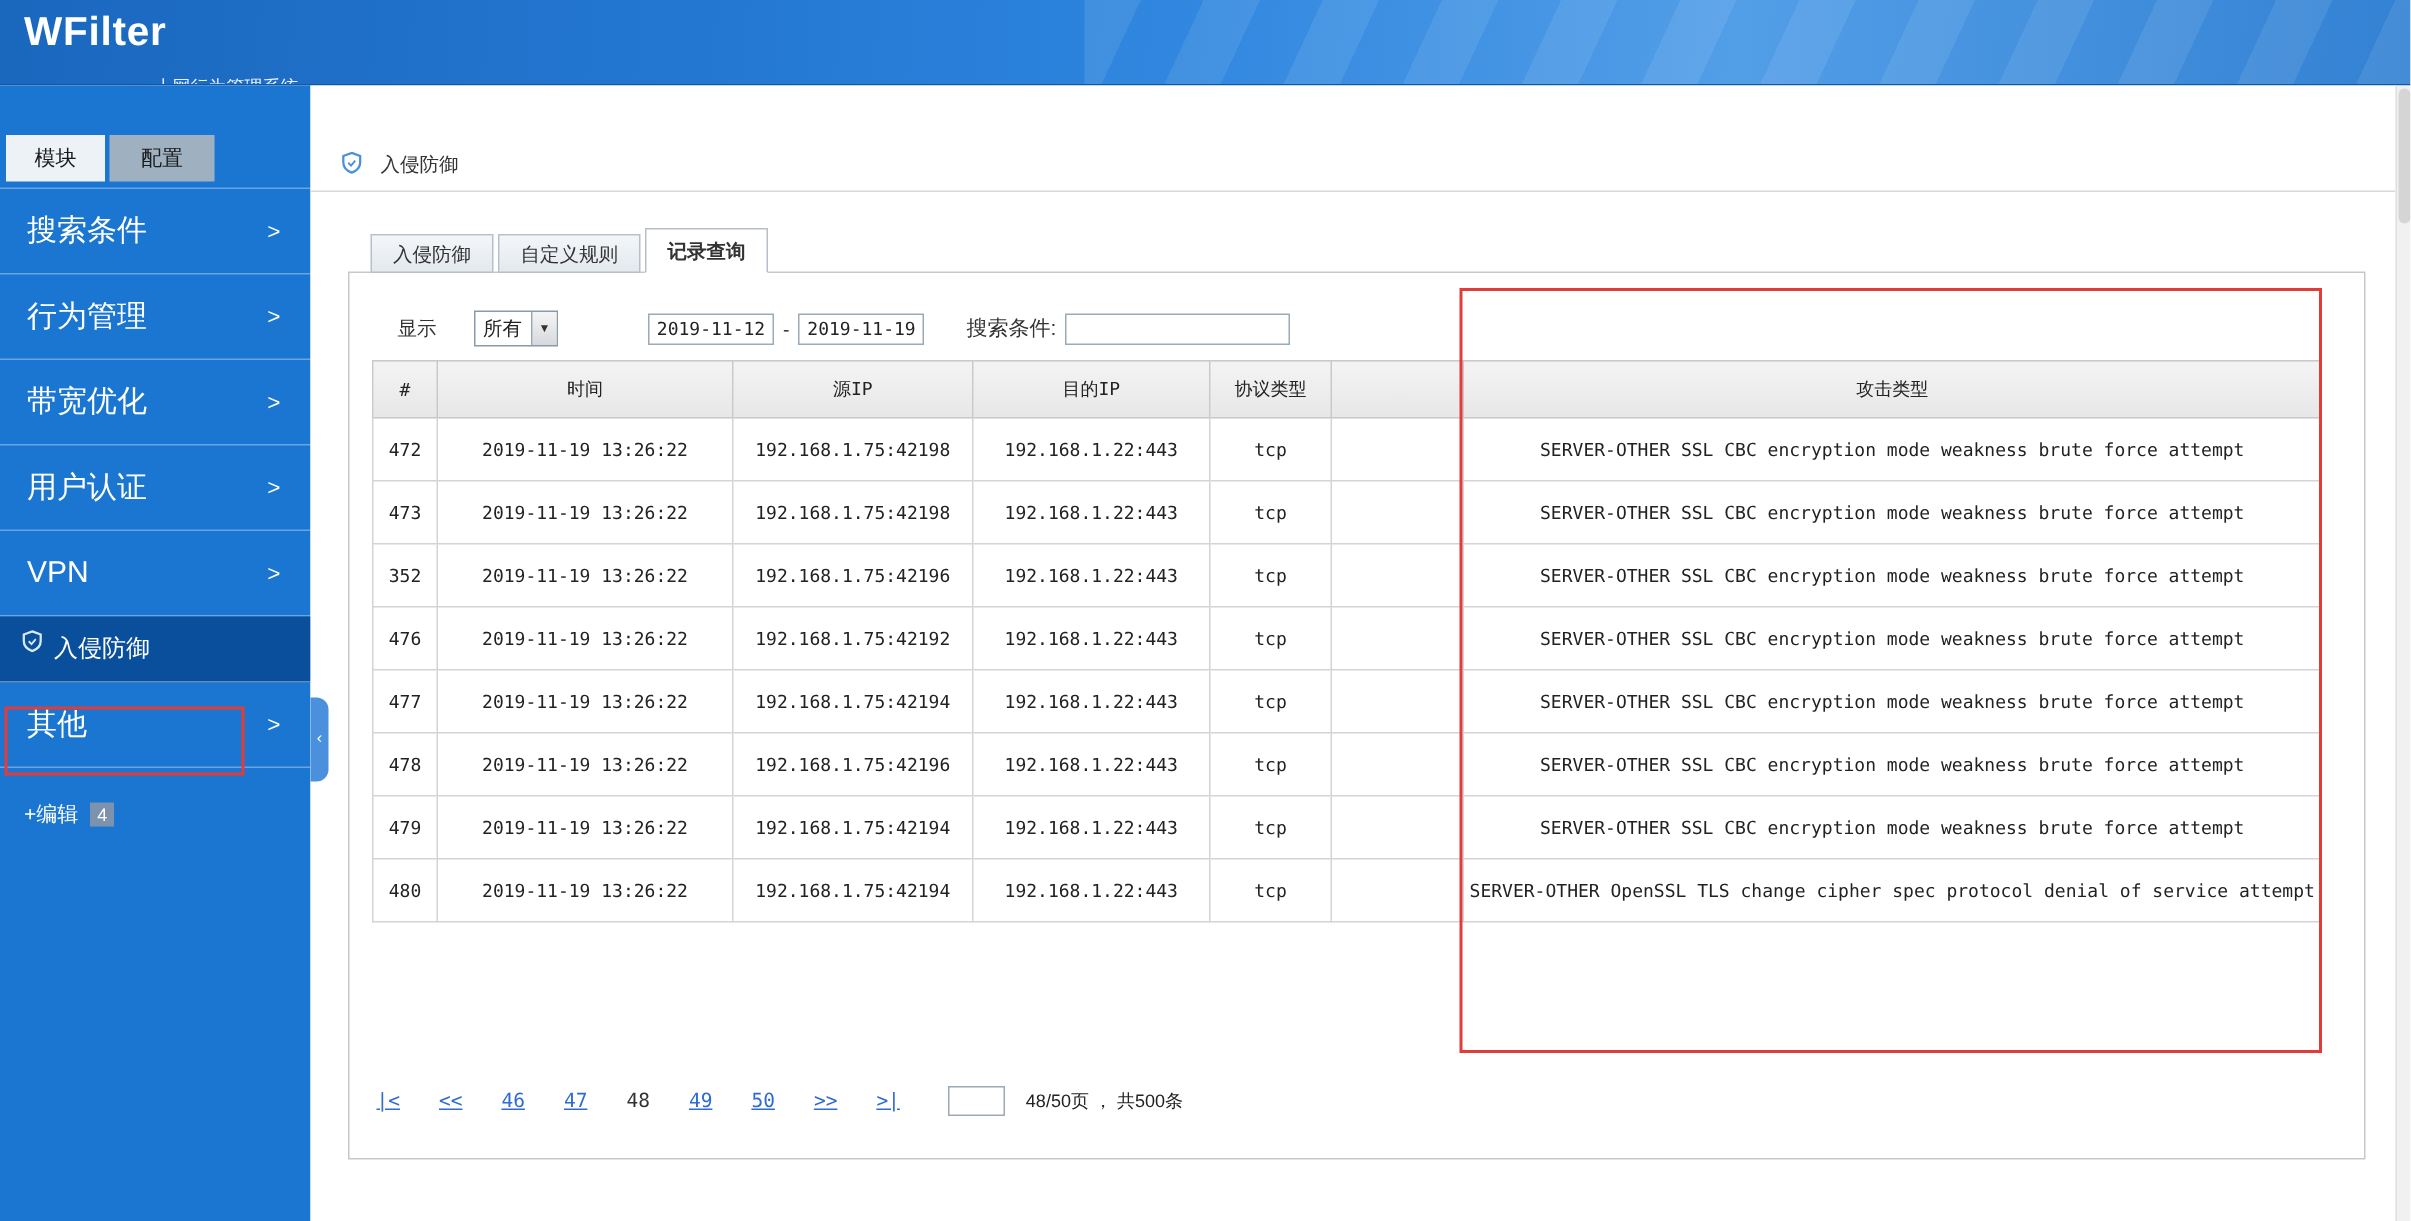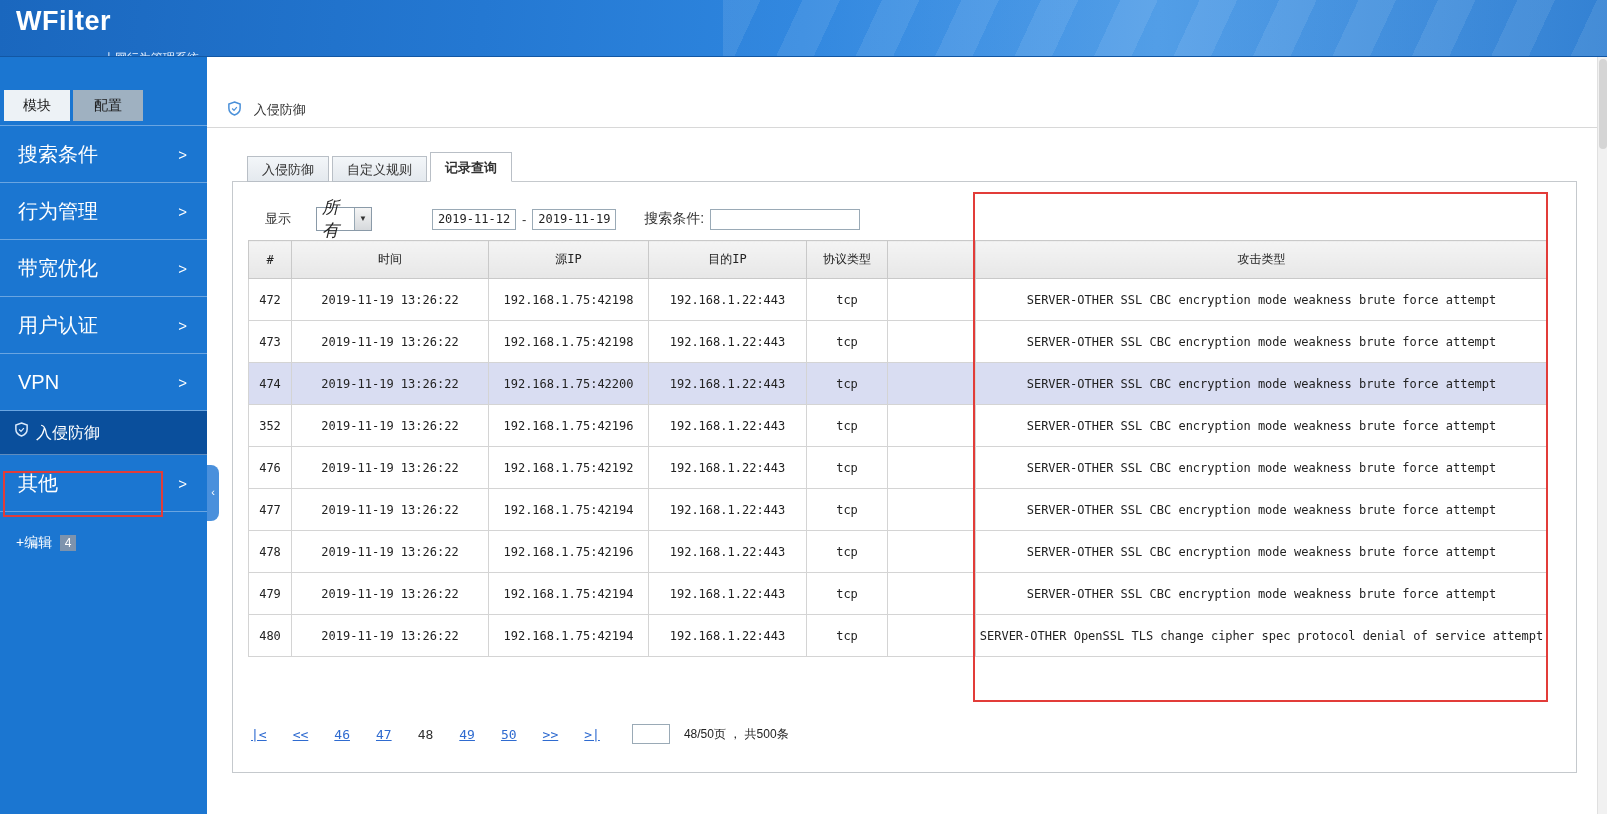--- a/index.html
+++ b/index.html
@@ -49,21 +49,21 @@
   .ctab.active { height:30px; line-height:30px; background:#fff; font-weight:bold;
     border-bottom:1px solid #fff; position:relative; z-index:4; }
 
   .panel { position:absolute; top:124px; left:25px; width:1345px; height:592px;
     border:1px solid #c5c9cd; background:#fff; }
 
   .filter-row { position:absolute; top:24px; left:32px; height:26px; display:flex; align-items:center; }
   .flabel { font-size:13px; color:#333; margin-right:25px; }
   .select-box { display:flex; align-items:center; width:56px; height:24px; border:1px solid #8a9aa8;
     background:#fff; margin-right:60px; cursor:pointer; }
-  .sel-text { flex:1; font-size:17px; color:#222; padding-left:5px;font-style:italic; }
+  .sel-text { flex:1; font-size:13px; color:#222; padding-left:5px; }
   .sel-arrow { width:17px; height:22px; line-height:22px; text-align:center; font-size:8px; color:#333;
     background:linear-gradient(#f5f5f5,#d6d9dc); border-left:1px solid #98a8b4; }
   .date-input { width:84px; height:21px; border:1px solid #9aaab6; font-size:12px; text-align:center;
     font-family:"DejaVu Sans Mono", monospace; color:#222; margin-right:6px; }
   .dash { font-size:13px; color:#333; margin-right:6px; }
   .date-input.second { margin-right:28px; }
   .search-label { margin-right:6px; font-size:14px; }
   .search-input { width:150px; height:21px; border:1px solid #9aaab6; font-size:12px; padding:0 4px; }
 
   .log-table { position:absolute; top:58px; left:15px; border-collapse:collapse; table-layout:fixed;
@@ -185,29 +185,20 @@
             <td>192.168.1.75:42198</td>
             <td>192.168.1.22:443</td>
             <td>tcp</td>
             <td></td>
             <td>SERVER-OTHER SSL CBC encryption mode weakness brute force attempt</td>
           </tr>
           <tr>
             <td>473</td>
             <td>2019-11-19 13:26:22</td>
             <td>192.168.1.75:42198</td>
-            <td>192.168.1.22:443</td>
-            <td>tcp</td>
-            <td></td>
-            <td>SERVER-OTHER SSL CBC encryption mode weakness brute force attempt</td>
-          </tr>
-          <tr class="hl">
-            <td>474</td>
-            <td>2019-11-19 13:26:22</td>
-            <td>192.168.1.75:42200</td>
             <td>192.168.1.22:443</td>
             <td>tcp</td>
             <td></td>
             <td>SERVER-OTHER SSL CBC encryption mode weakness brute force attempt</td>
           </tr>
           <tr>
             <td>352</td>
             <td>2019-11-19 13:26:22</td>
             <td>192.168.1.75:42196</td>
             <td>192.168.1.22:443</td>

